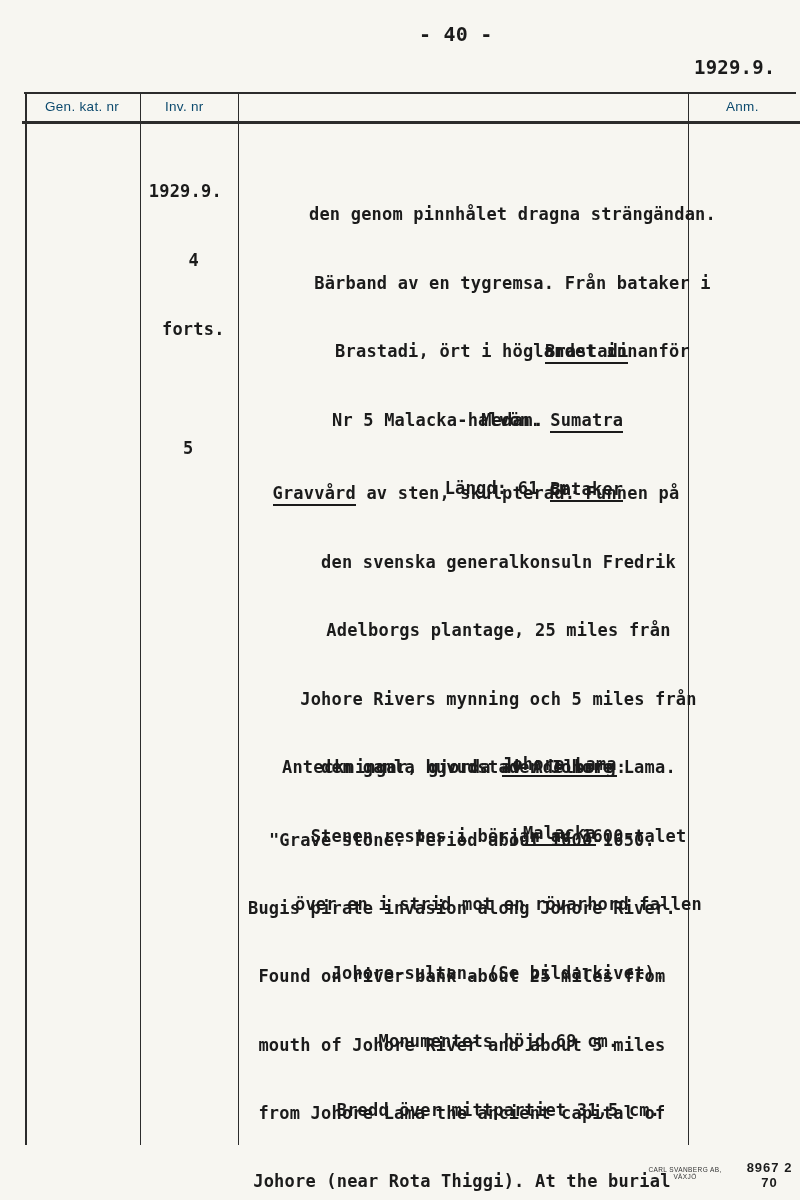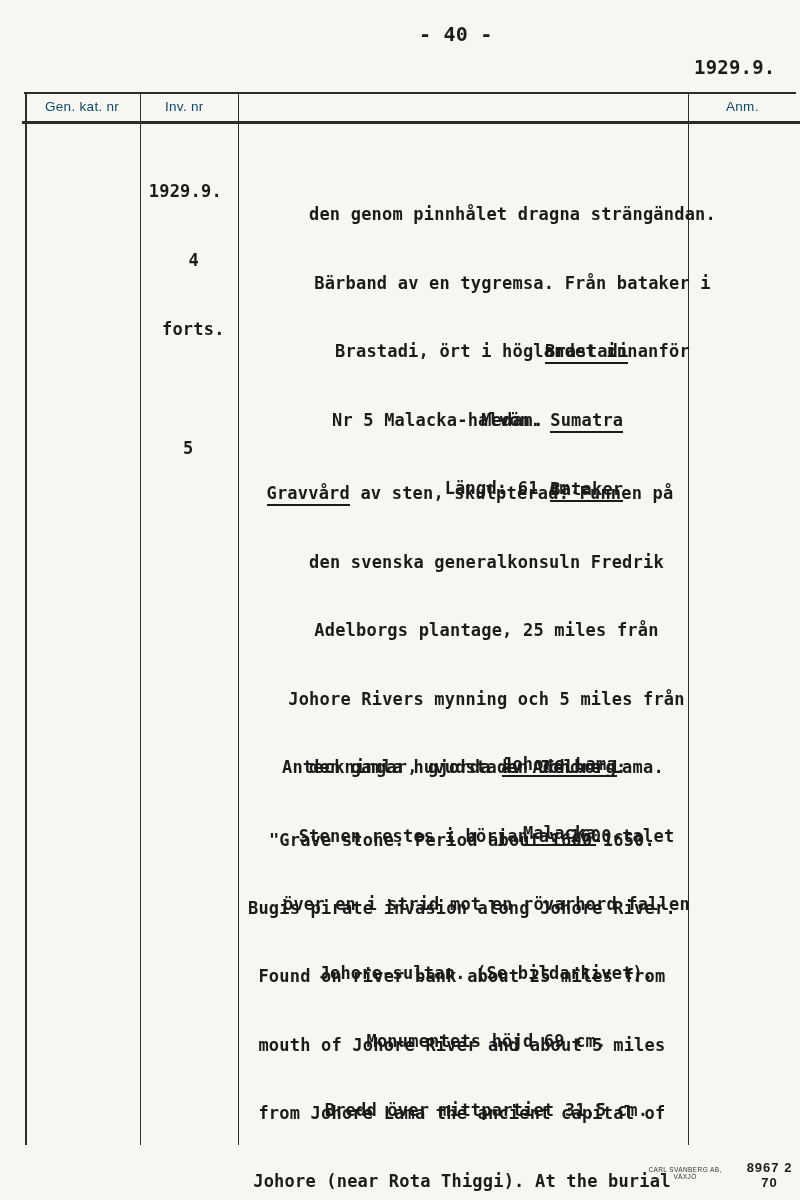--- a/index.html
+++ b/index.html
@@ -5,21 +5,21 @@
   html,body { margin:0; padding:0; }
   .page {
     position:relative; width:800px; height:1200px;
     background:#f7f6f1; overflow:hidden;
     font-family:"DejaVu Sans Mono", monospace; color:#1b1b1b;text-align:center;
   }
   
   .tw { font-weight:700; font-size:17px; letter-spacing:.2px; white-space:pre; }
   .line { line-height:28.5px; height:28.5px; }
   .line-en { line-height:28.2px; height:28.2px; }
-  .indent { margin-left:33px; }
+  .indent { margin-left:45px; }
   .ul { display:inline-block; border-bottom:2.5px solid #1b1b1b; line-height:22px; }
   
   .hline, .vline { position:absolute; background:#2c2c2c; }
   .form-label {
     position:absolute; font-family:"Liberation Sans", sans-serif;
     font-size:13.5px; color:#0c4a6e; letter-spacing:.3px;
   }
   .abs { position:absolute; }
   .pg-num { font-size:20px; }
   .year-top { font-size:19px; }

